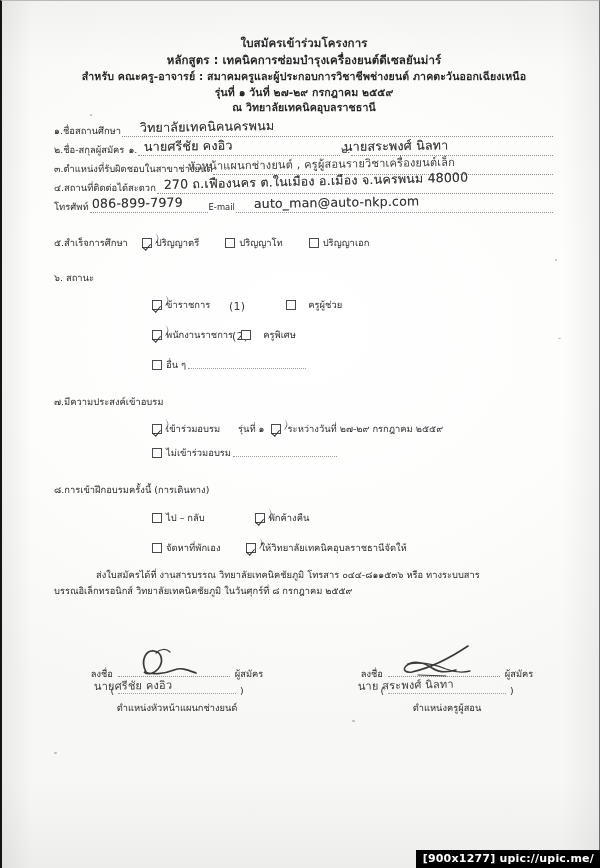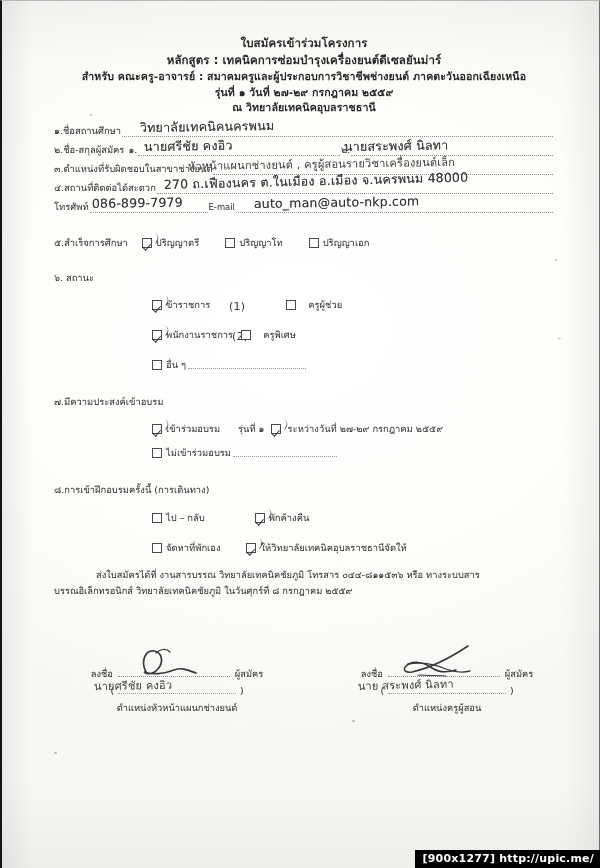--- a/index.html
+++ b/index.html
@@ -455,13 +455,13 @@
   </div>
 
   <div class="speck" style="left:553px; top:258px; width:2px; height:2px;"></div>
   <div class="speck" style="left:556px; top:337px; width:3px; height:1px;"></div>
   <div class="speck" style="left:52px;  top:751px; width:3px; height:2px;"></div>
   <div class="speck" style="left:350px; top:719px; width:3px; height:2px;"></div>
   <div class="speck" style="left:88px;  top:113px; width:2px; height:2px;"></div>
 
 </div>
 
-<div class="watermark">[900x1277] http://upic.me/</div>
+<div class="watermark">[900x1277] upic://upic.me/</div>
 
 </body></html>

